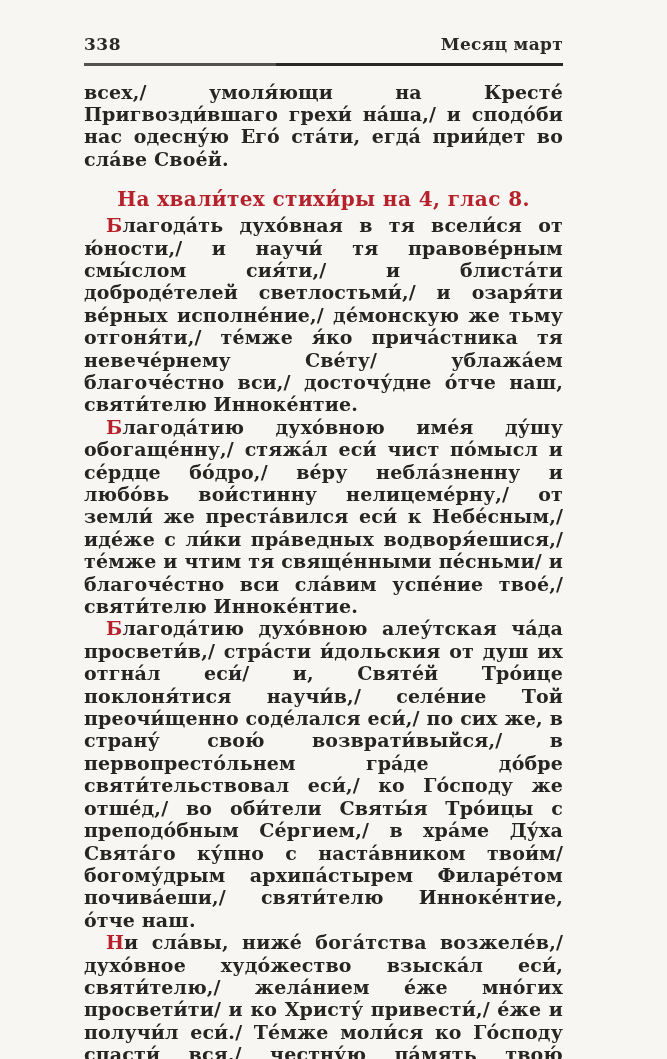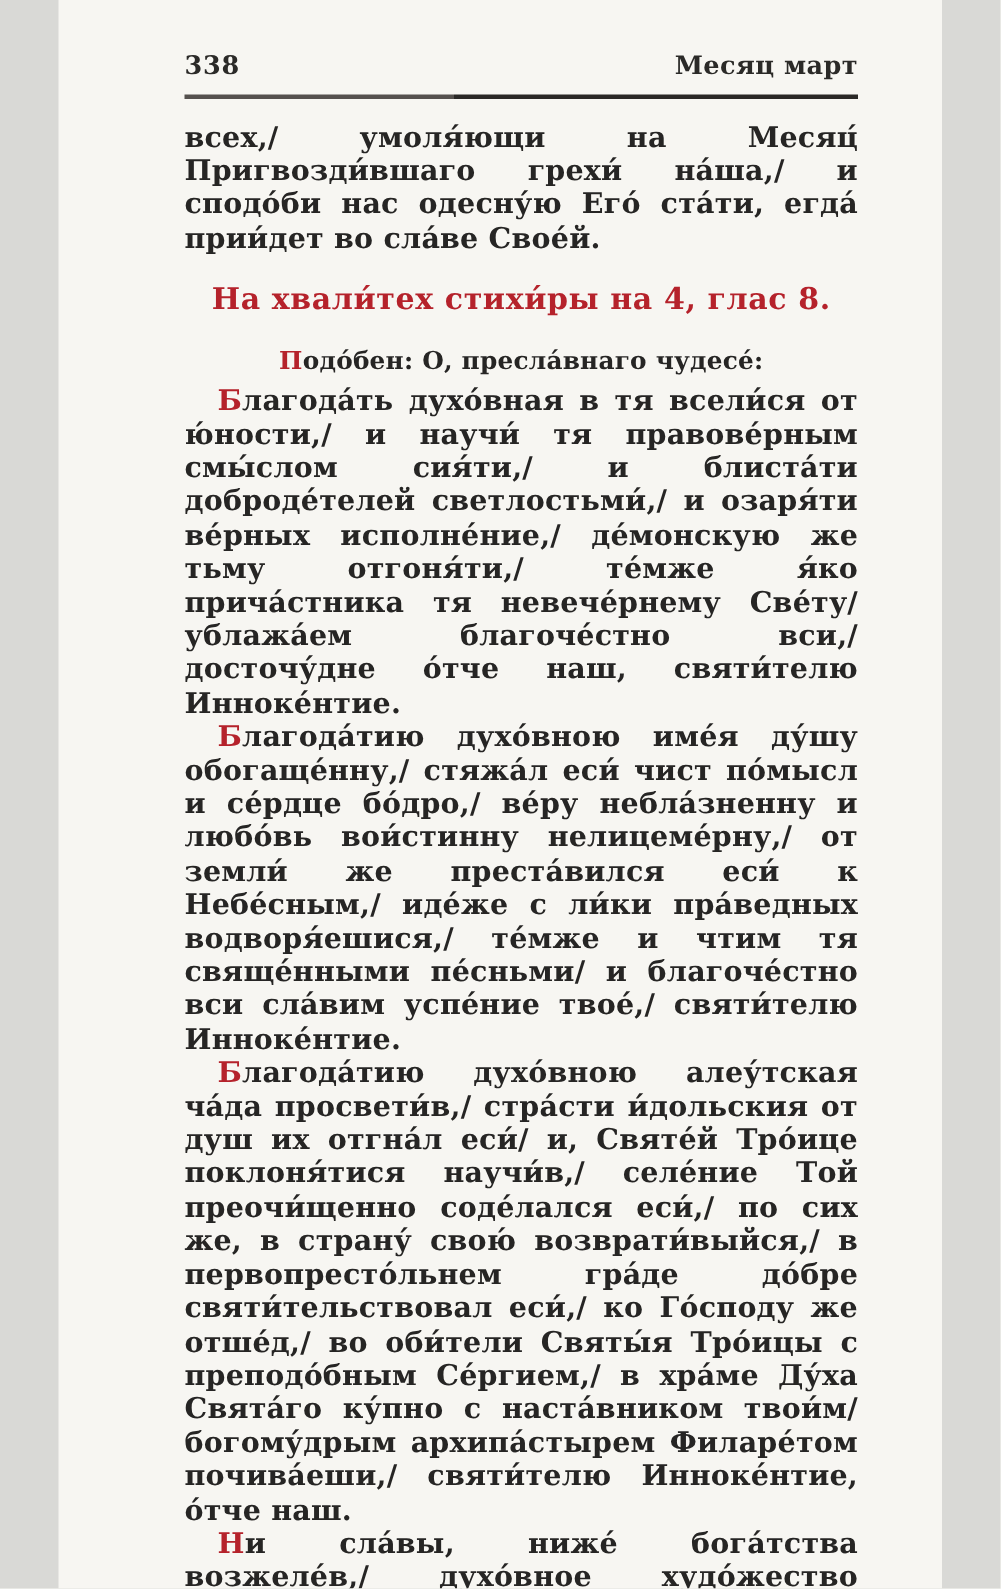--- a/index.html
+++ b/index.html
@@ -1,25 +1,25 @@
 <!DOCTYPE html>
 <html><head>
 <meta charset="utf-8">
 <style>
   html, body { margin: 0; padding: 0; }
   body { background: #d9d9d6; font-family: "DejaVu Serif", "Liberation Serif", serif; }
 
   .page {
     position: relative;
-    width: 589px;
+    width: 667px;
     height: 1059px;
     margin: 0 auto;
     background: #f7f6f2;
     box-sizing: border-box;
-    padding: 34px 56px 24px 84px;
+    padding: 34px 104px 24px 84px;
     overflow: hidden;
     color: #262524;
   }
 
   .running-header {
     display: flex;
     justify-content: space-between;
     align-items: baseline;
     font-size: 17px;
     font-weight: 700;
@@ -41,21 +41,21 @@
     text-align: justify;
     letter-spacing: 0.15px;
     color: #262524;
   }
 
   p { margin: 0; }
   .continuation { margin-top: 15px; }
   .sticheron { text-indent: 22px; }
 
   .section-heading {
-    margin: 17px 0 20px;
+    margin: 17px 0 3px;
     text-align: center;
     font-weight: 700;
     font-size: 20px;
     line-height: 24px;
     letter-spacing: 0.4px;
     color: #b5222b;
     text-indent: 0;
   }
 
   .podoben {
@@ -77,25 +77,24 @@
 
   <div class="running-header">
     <span class="folio">338</span>
     <span class="title">Месяц март</span>
   </div>
 
   <div class="header-rule"></div>
 
   <div class="bodytext">
 
-    <p class="continuation"><span>всех,/ умоля́ющи на Месяц́ Пригвозди́вшаго грехи́ на́ша,/ и сподо́би нас одесну́ю Его́ ста́ти, егда́ прии́дет во сла́ве Свое́й.</span></p>
+    <p class="continuation"><span>всех,/ умоля́ющи на Кресте́ Пригвозди́вшаго грехи́ на́ша,/ и сподо́би нас одесну́ю Его́ ста́ти, егда́ прии́дет во сла́ве Свое́й.</span></p>
 
     <p class="section-heading"><span>На хвали́тех стихи́ры на 4, глас 8.</span></p>
 
-    <p class="podoben"><span class="red-initial">П</span><span>одо́бен: О, пресла́внаго чудесе́:</span></p>
 
     <p class="sticheron"><span class="red-initial">Б</span><span>лагода́ть духо́вная в тя всели́ся от ю́ности,/ и научи́ тя правове́рным смы́слом сия́ти,/ и блиста́ти доброде́телей светлостьми́,/ и озаря́ти ве́рных исполне́ние,/ де́монскую же тьму отгоня́ти,/ те́мже я́ко прича́стника тя невече́рнему Све́ту/ ублажа́ем благоче́стно вси,/ досточу́дне о́тче наш, святи́телю Инноке́нтие.</span></p>
 
     <p class="sticheron"><span class="red-initial">Б</span><span>лагода́тию духо́вною име́я ду́шу обогаще́нну,/ стяжа́л еси́ чист по́мысл и се́рдце бо́дро,/ ве́ру небла́зненну и любо́вь вои́стинну нелицеме́рну,/ от земли́ же преста́вился еси́ к Небе́сным,/ иде́же с ли́ки пра́ведных водворя́ешися,/ те́мже и чтим тя свяще́нными пе́сньми/ и благоче́стно вси сла́вим успе́ние твое́,/ святи́телю Инноке́нтие.</span></p>
 
     <p class="sticheron"><span class="red-initial">Б</span><span>лагода́тию духо́вною алеу́тская ча́да просвети́в,/ стра́сти и́дольския от душ их отгна́л еси́/ и, Святе́й Тро́ице поклоня́тися научи́в,/ селе́ние Той преочи́щенно соде́лался еси́,/ по сих же, в страну́ свою́ возврати́выйся,/ в первопресто́льнем гра́де до́бре святи́тельствовал еси́,/ ко Го́споду же отше́д,/ во оби́тели Святы́я Тро́ицы с преподо́бным Се́ргием,/ в хра́ме Ду́ха Свята́го ку́пно с наста́вником твои́м/ богому́дрым архипа́стырем Филаре́том почива́еши,/ святи́телю Инноке́нтие, о́тче наш.</span></p>
 
     <p class="sticheron"><span class="red-initial">Н</span><span>и сла́вы, ниже́ бога́тства возжеле́в,/ духо́вное худо́жество взыска́л еси́, святи́телю,/ жела́нием е́же мно́гих просвети́ти/ и ко Христу́ привести́,/ е́же и получи́л еси́./ Те́мже моли́ся ко Го́споду спасти́ вся,/ честну́ю па́мять твою́ почита́ющия.</span></p>
 
   </div>

